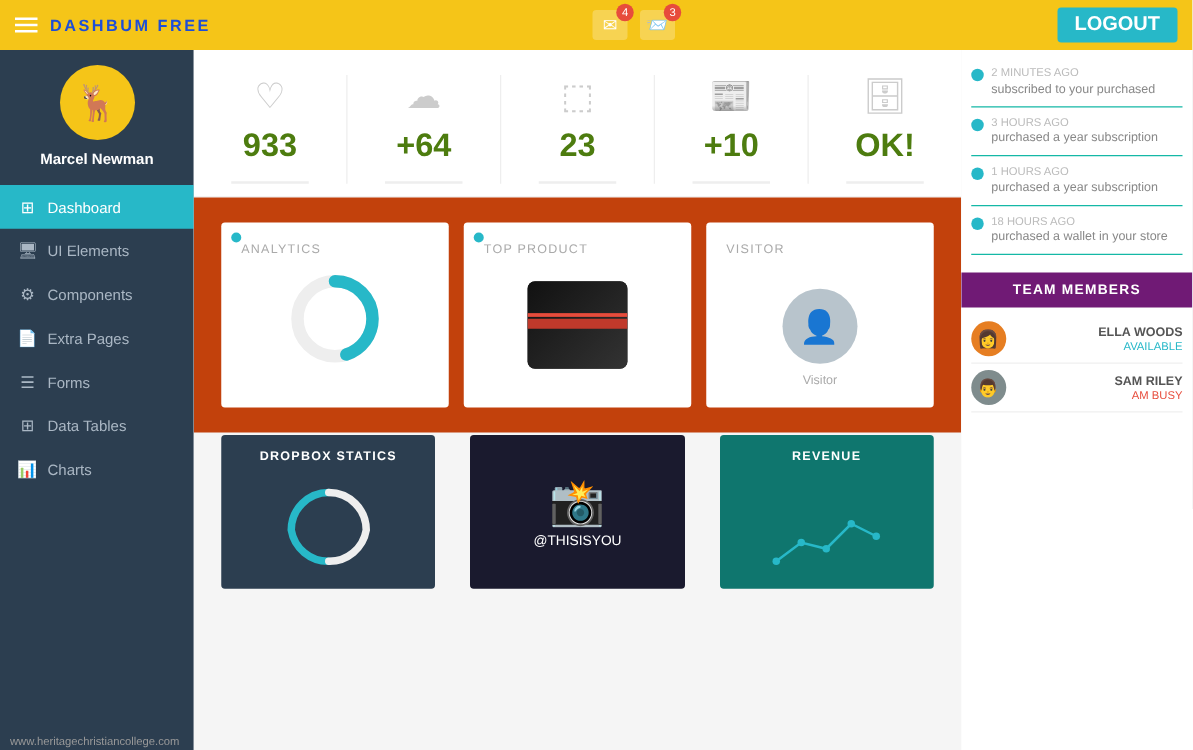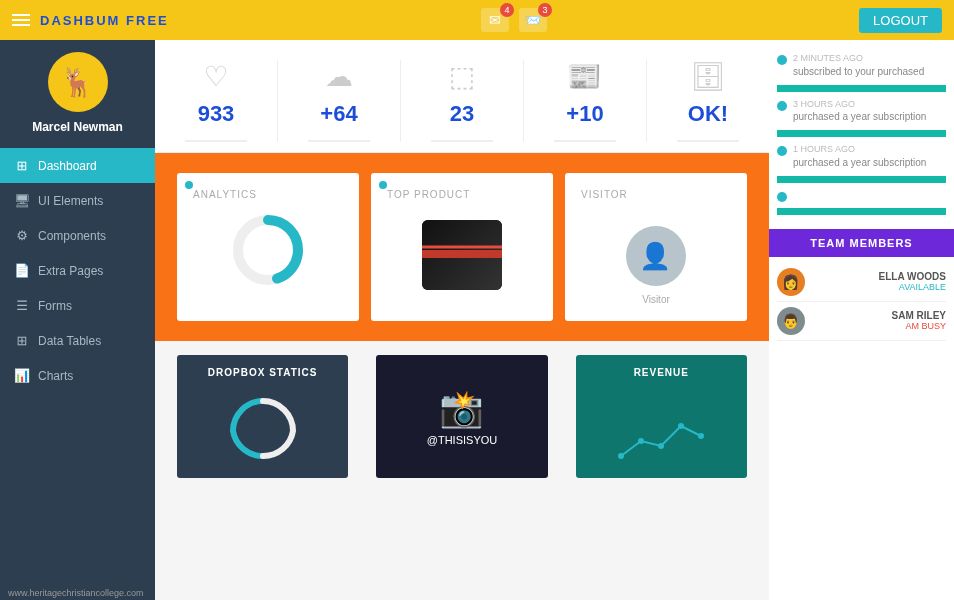--- a/index.html
+++ b/index.html
@@ -18,67 +18,67 @@
     }
     .topbar-left { display: flex; align-items: center; gap: 10px; }
     .hamburger { display: flex; flex-direction: column; gap: 3px; cursor: pointer; }
     .hamburger span { display: block; width: 18px; height: 2px; background: #fff; }
     .brand-title { color: #1d4ed8; font-weight: bold; font-size: 13px; letter-spacing: 2px; text-transform: uppercase; }
     .topbar-icons { display: flex; align-items: center; gap: 10px; }
     .icon-badge-wrap { position: relative; cursor: pointer; }
     .topbar-icon { width: 28px; height: 24px; background: rgba(255,255,255,0.25); border-radius: 3px; display: flex; align-items: center; justify-content: center; color: #fff; font-size: 14px; }
     .badge { position: absolute; top: -5px; right: -5px; background: #e74c3c; color: #fff; font-size: 9px; border-radius: 50%; width: 14px; height: 14px; display: flex; align-items: center; justify-content: center; }
     .topbar-right { display: flex; align-items: center; gap: 8px; }
-    .logout-btn { background: #27b8c8; color: #fff; border: none; padding: 5px 14px; border-radius: 3px; font-size: 13px; cursor: pointer; text-transform: uppercase; font-weight: normal; }
+    .logout-btn { background: #27b8c8; color: #fff; border: none; padding: 5px 14px; border-radius: 3px; font-size: 16px; cursor: pointer; text-transform: uppercase; font-weight: bold; }
 
     
     .main-layout { display: flex; height: 560px; }
 
     
     .sidebar { width: 155px; background: #2c3e50; flex-shrink: 0; display: flex; flex-direction: column; align-items: center; padding-top: 12px; }
     .avatar-wrap { width: 60px; height: 60px; border-radius: 50%; background: #f5c518; display: flex; align-items: center; justify-content: center; margin-bottom: 8px; overflow: hidden; }
     .avatar-icon { font-size: 28px; color: #2c3e50; }
     .user-name { color: #fff; font-size: 12px; font-weight: bold; margin-bottom: 14px; text-align: center; }
     .nav-list { width: 100%; }
     .nav-item { display: flex; align-items: center; gap: 8px; padding: 10px 14px; color: #aab7c4; font-size: 12px; cursor: pointer; width: 100%; }
     .nav-item.active { background: #27b8c8; color: #fff; }
     .nav-icon { font-size: 13px; width: 16px; text-align: center; }
 
     
     .content { flex: 1; background: #f5f5f5; overflow-y: auto; padding: 0; }
     .stats-row { display: flex; background: #fff; border-bottom: 1px solid #eee; padding: 20px 0 10px; justify-content: space-around; align-items: center; }
     .stat-item { display: flex; flex-direction: column; align-items: center; gap: 8px; padding: 0 10px; border-right: 1px solid #eee; flex: 1; }
     .stat-item:last-child { border-right: none; }
     .stat-icon { font-size: 30px; color: #c8d0d8; }
-    .stat-value { font-size: 22px; font-weight: bold; color: #1d4ed8; }
+    .stat-value { font-size: 26px; font-weight: bold; color: #4d7c0f; }
     .stat-divider { width: 60%; height: 2px; background: #eee; margin-top: 5px; }
 
     
-    .widgets-row { display: flex; gap: 0; margin-top: 0; padding: 20px 16px; background: #f97316; }
+    .widgets-row { display: flex; gap: 0; margin-top: 0; padding: 20px 16px; background: #c2410c; }
     .widget { flex: 1; background: #fff; margin: 0 6px; border-radius: 3px; padding: 16px; min-height: 140px; display: flex; flex-direction: column; align-items: center; position: relative; }
     .widget-label { font-size: 10px; color: #aaa; text-transform: uppercase; margin-bottom: 10px; letter-spacing: 1px; align-self: flex-start; }
 
     
     .donut-wrap { width: 80px; height: 80px; position: relative; }
     .donut-svg { width: 80px; height: 80px; }
 
     
-    .bottom-row { display: flex; gap: 16px; padding: 14px 16px 16px; }
+    .bottom-row { display: flex; gap: 16px; padding: 2px 16px 16px; }
     .bottom-widget { flex: 1; margin: 0 6px; border-radius: 3px; overflow: hidden; min-height: 120px; }
     .bw-dropbox { background: #2c3e50; padding: 12px; }
     .bw-instagram { background: #1a1a2e; padding: 12px; display: flex; flex-direction: column; align-items: center; justify-content: center; }
     .bw-revenue { background: #0f766e; padding: 12px; }
     .bw-title { font-size: 10px; color: #fff; text-transform: uppercase; letter-spacing: 1px; font-weight: bold; margin-bottom: 8px; text-align: center; }
 
     
     .right-panel { width: 185px; background: #fff; flex-shrink: 0; overflow-y: auto; }
     .panel-header { background: #e87c24; color: #fff; text-align: center; padding: 8px 0; font-size: 11px; font-weight: bold; letter-spacing: 1px; text-transform: uppercase; }
-    .panel-header.team { margin-top: 8px; background: #6d28d9; }
+    .panel-header.team { margin-top: 8px; background: #701a75; }
     .notif-list { padding: 6px 8px; }
-    .notif-item { display: flex; align-items: flex-start; gap: 6px; padding: 6px 0; border-bottom: 7px solid #14b8a6; }
+    .notif-item { display: flex; align-items: flex-start; gap: 6px; padding: 6px 0; border-bottom: 1px solid #14b8a6; }
     .notif-dot { width: 10px; height: 10px; border-radius: 50%; background: #27b8c8; flex-shrink: 0; margin-top: 3px; }
     .notif-text { font-size: 10px; color: #888; line-height: 1.4; }
     .notif-time { font-size: 9px; color: #bbb; display: block; }
 
     .team-list { padding: 6px 8px; }
     .team-item { display: flex; align-items: center; gap: 8px; padding: 5px 0; border-bottom: 1px solid #f0f0f0; }
     .team-avatar { width: 28px; height: 28px; border-radius: 50%; background: #ccc; display: flex; align-items: center; justify-content: center; font-size: 14px; flex-shrink: 0; }
     .team-info { flex: 1; text-align: right; }
     .team-name { font-size: 10px; font-weight: bold; color: #555; }
     .team-status { font-size: 9px; color: #27b8c8; text-transform: uppercase; }
@@ -265,20 +265,24 @@
         <div class="notif-dot"></div>
         <div class="notif-text">
           <span class="notif-time">1 HOURS AGO</span>
           <span>purchased a year subscription</span>
         </div>
       </div>
 
 
       <div class="notif-item">
         <div class="notif-dot"></div>
+        <div class="notif-text">
+          <span class="notif-time">18 HOURS AGO</span>
+          <span>purchased a wallet in your store</span>
+        </div>
       </div>
 
     </div>
 
     <div class="panel-header team">TEAM MEMBERS</div>
     <div class="team-list">
       <div class="team-item">
         <div class="team-avatar" style="background:#e67e22;">👩</div>
         <div class="team-info">
           <div class="team-name">ELLA WOODS</div>

